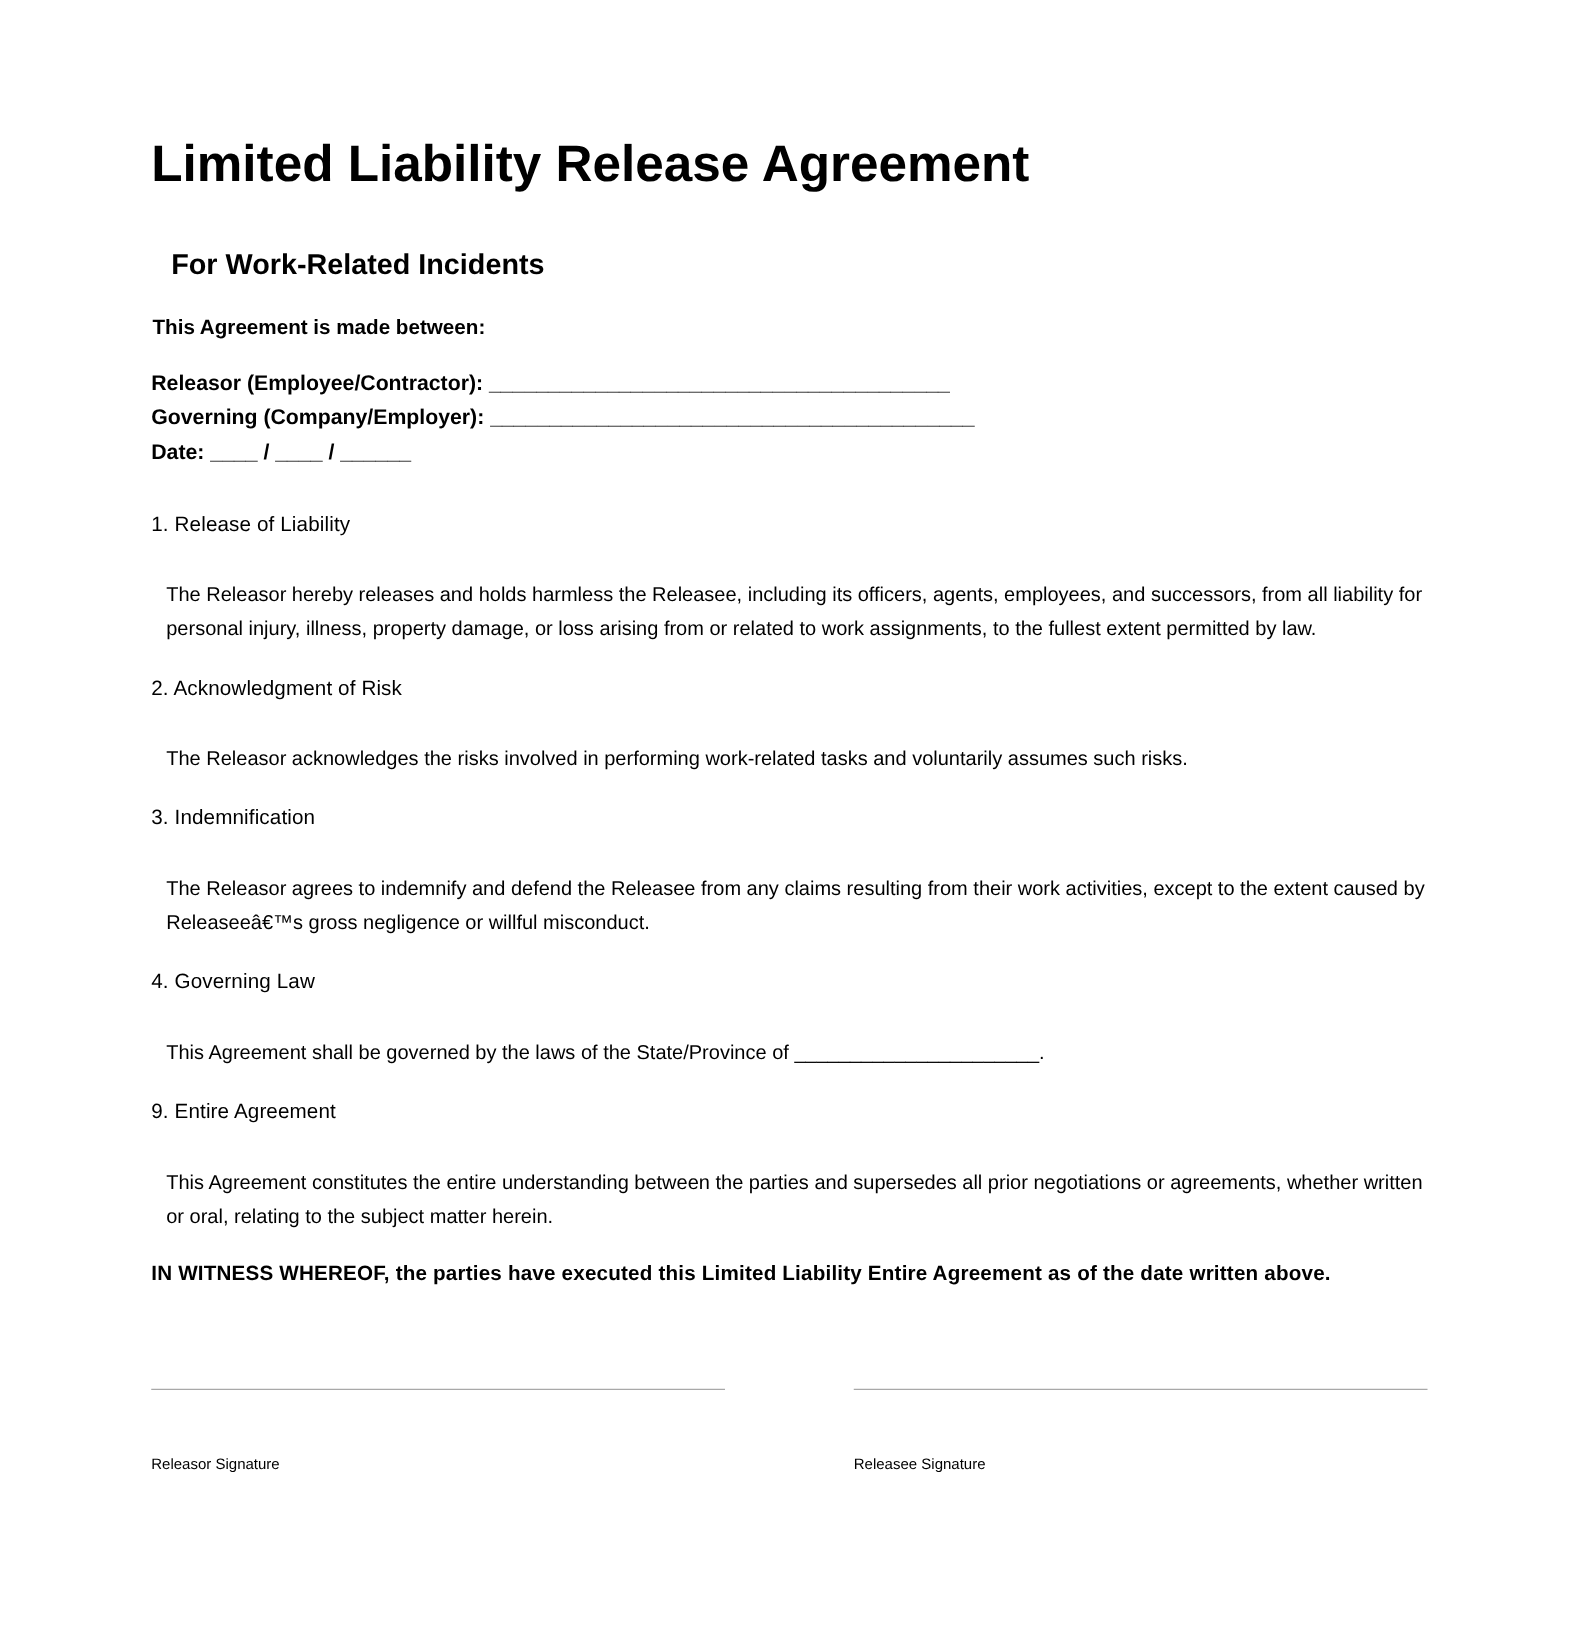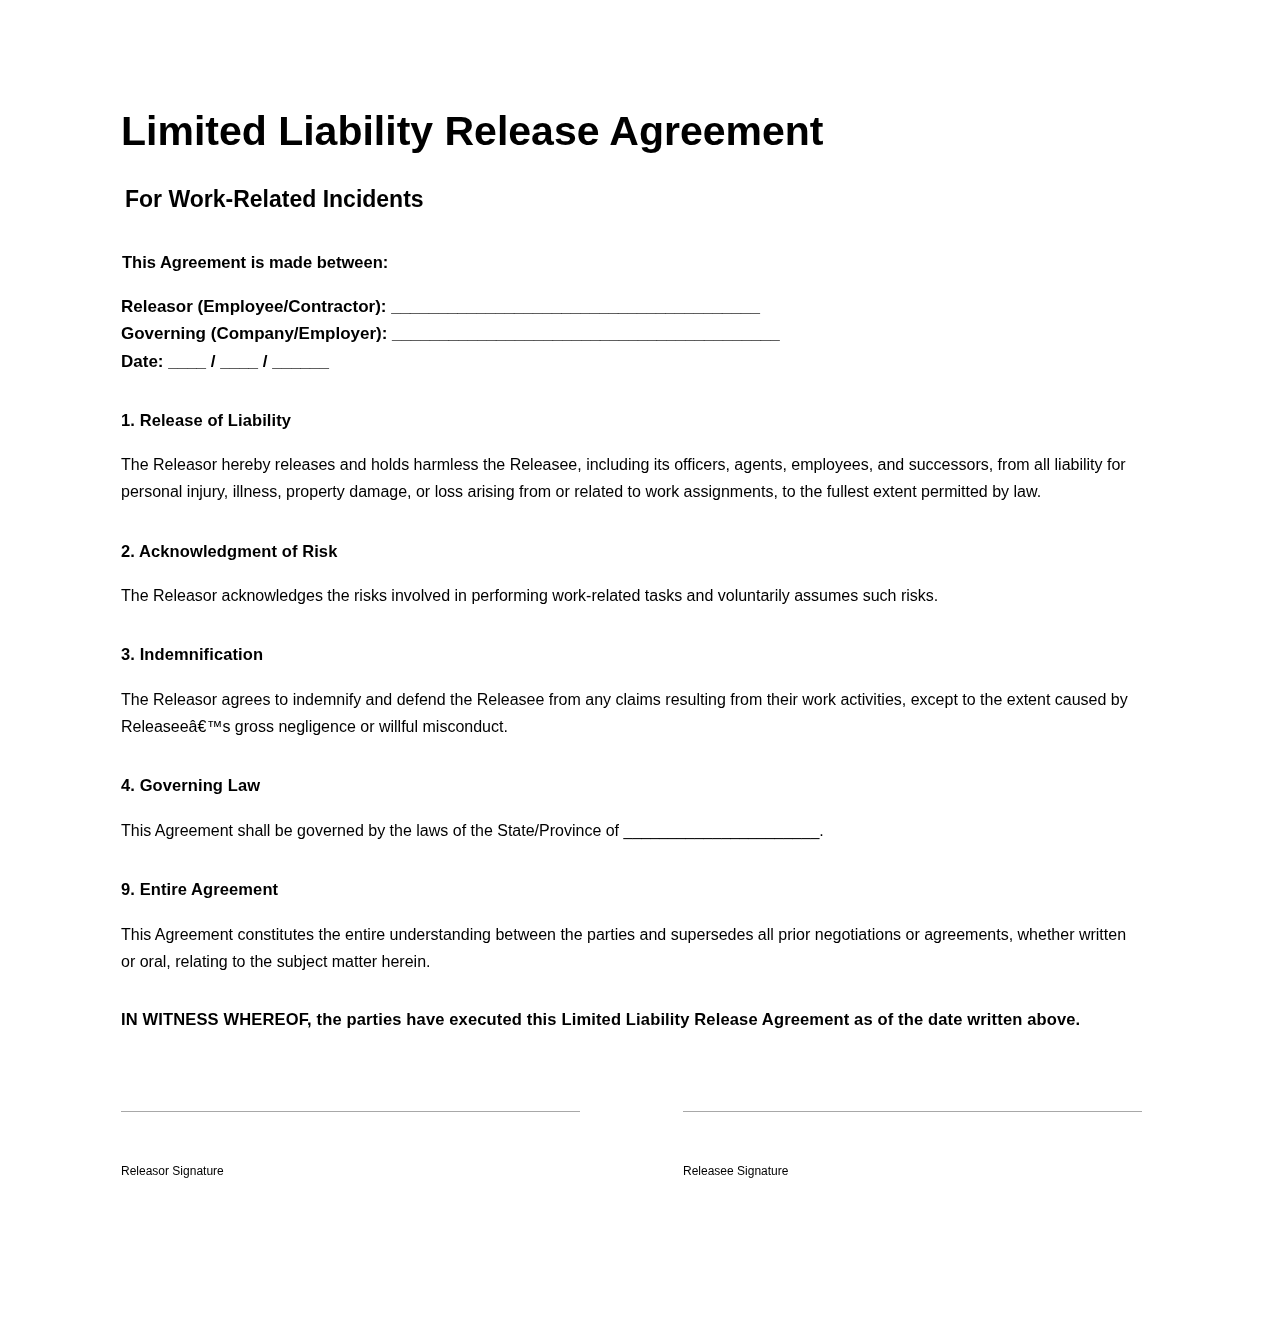--- a/index.html
+++ b/index.html
@@ -2,25 +2,25 @@
 <html><head>
 <meta charset="utf-8">
 <style>
   html, body { margin: 0; padding: 0; background: #ffffff; }
   body {
     width: 1263px; height: 1319px; position: relative; overflow: hidden;
     font-family: "Liberation Sans", sans-serif; color: #000;
   }
   .page { position: absolute; left: 121px; top: 0; width: 1021px; }
   .title { position: absolute; top: 108px; left: 0; margin: 0; font-size: 41px; font-weight: bold; white-space: nowrap; }
-  .subtitle { position: absolute; top: 182px; left: 0; margin: 4px; font-size: 23px; font-weight: bold; white-space: nowrap; }
+  .subtitle { position: absolute; top: 182px; left: 0; margin: 16px; font-size: 23px; font-weight: bold; white-space: nowrap; }
   .intro { position: absolute; top: 253px; left: 1px; font-size: 16.5px; font-weight: bold; white-space: nowrap; }
   .party { position: absolute; left: 0; font-size: 17px; font-weight: bold; white-space: nowrap; }
-  .h { position: absolute; left: 0; margin: 0; font-size: 16.5px; font-weight: bold; white-space: nowrap; letter-spacing: 0.1px; }
-  .p { position: absolute; left: 0; width: 1021px; margin: 0; font-size: 16px; line-height: 27px; }
+  .h { position: absolute; left: 0; margin: 0; font-size: 16.5px; font-weight: normal; white-space: nowrap; letter-spacing: 0.1px; }
+  .p { position: absolute; left: 0; width: 1021px; margin: 12px; font-size: 16px; line-height: 27px; }
   .witness { position: absolute; left: 0; top: 1010px; font-size: 16.5px; font-weight: bold; white-space: nowrap; letter-spacing: 0.15px; }
   .sig { position: absolute; top: 1111px; width: 459px; }
   .sig .line { height: 0; border-top: 1px solid #a8a8a8; }
   .sig .label { position: absolute; top: 53px; left: 0; font-size: 12px; white-space: nowrap; }
 </style>
 </head>
 <body>
 
 <div class="page">
   <h1 class="title">Limited Liability Release Agreement</h1>
@@ -49,21 +49,21 @@
 
   <h3 class="h" style="top:645px">3. Indemnification</h3>
   <p class="p" style="top:686px">The Releasor agrees to indemnify and defend the Releasee from any claims resulting from their work activities, except to the extent caused by Releaseeâ€™s gross negligence or willful misconduct.</p>
 
   <h3 class="h" style="top:776px">4. Governing Law</h3>
   <p class="p" style="top:817px">This Agreement shall be governed by the laws of the State/Province of ______________________.</p>
 
   <h3 class="h" style="top:880px">9. Entire Agreement</h3>
   <p class="p" style="top:921px">This Agreement constitutes the entire understanding between the parties and supersedes all prior negotiations or agreements, whether written or oral, relating to the subject matter herein.</p>
 
-  <div class="witness">IN WITNESS WHEREOF, the parties have executed this Limited Liability Release Agreement as of the date written above.</div>
+  <div class="witness">IN WITNESS WHEREOF, the parties have executed this Limited Liability Entire Agreement as of the date written above.</div>
 
   <div class="sig" style="left:0">
     <div class="line"></div>
     <div class="label">Releasor Signature</div>
   </div>
   <div class="sig" style="left:562px">
     <div class="line"></div>
     <div class="label">Releasee Signature</div>
   </div>
 </div>

